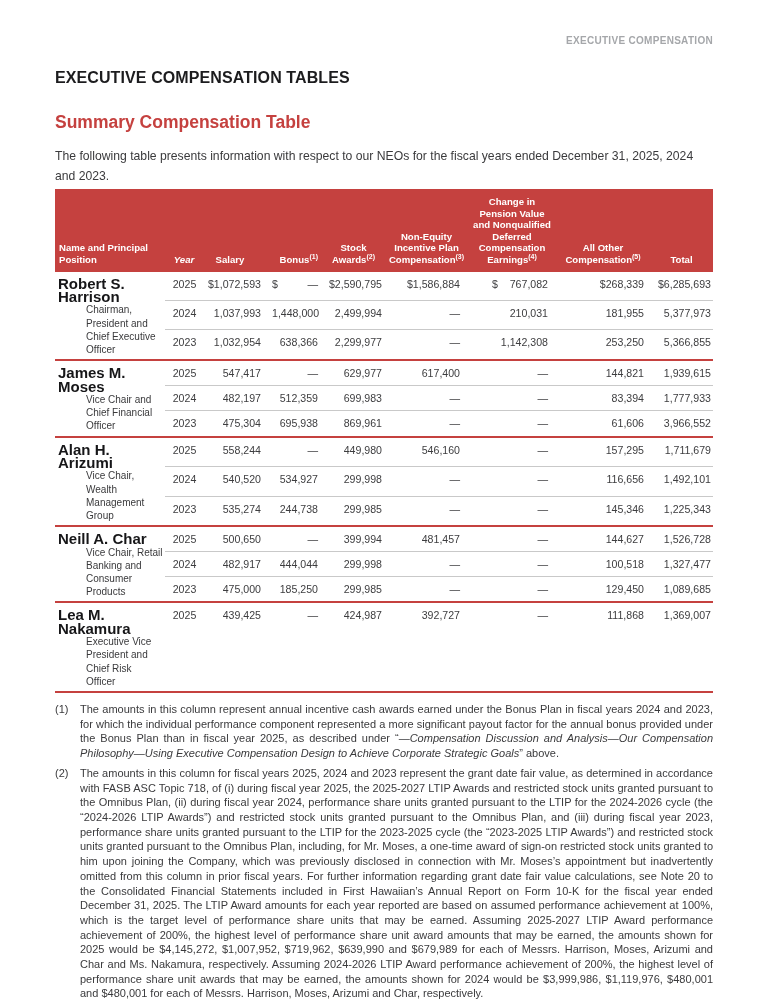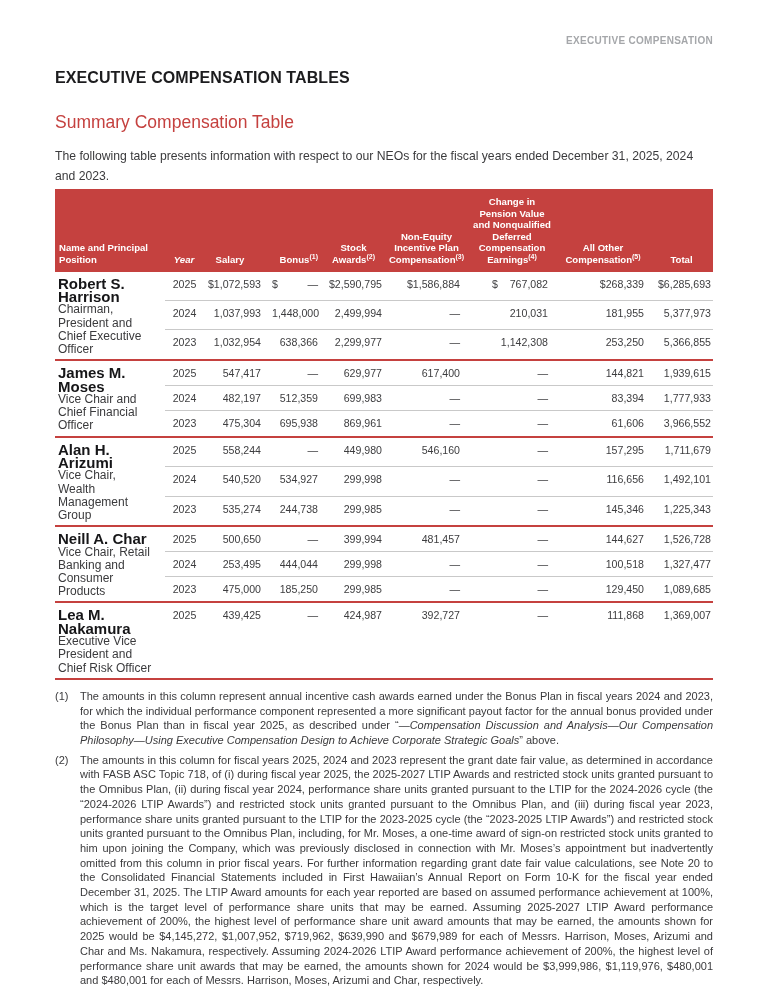--- a/index.html
+++ b/index.html
@@ -26,21 +26,21 @@
     letter-spacing:.3px;
     color:var(--head-gray);
   }
   h1.doc-title{
     margin-top:23px;
     font-size:16px;font-weight:700;color:#1c1c1e;
     letter-spacing:.1px;
   }
   h2.section-title{
     margin-top:25px;
-    font-size:17.5px;font-weight:400;color:var(--red);
+    font-size:17.5px;font-weight:700;color:var(--red);
   }
   p.intro{
     margin-top:13px;
     width:648px;
     font-size:12.2px;line-height:20px;color:#3a3a3c;
   }
   
   table.comp{
     margin-top:3px;
     width:658px;
@@ -67,21 +67,21 @@
   th.h-total{text-align:center;}
   tbody td{
     font-size:10.6px;line-height:14px;
     color:#3d3d3f;
     vertical-align:top;
     padding:5px 2px 3px;
     white-space:nowrap;
   }
   td.name-cell{padding-left:3px;white-space:normal;}
   .neo-name{font-weight:700;color:#161618;font-size:15px;line-height:13.4px;}
-  .neo-pos{font-size:12px;line-height:13.2px;color:#3a3a3c;margin-left:0;}
+  .neo-pos{font-size:10px;line-height:13.2px;color:#3a3a3c;margin-left:28px;}
   td.year{text-align:center;padding-left:6px;}
   td.num{text-align:right;}
   td.salary{padding-right:3px;}
   td.bonus{padding-right:4px;padding-left:8px;}
   td.stock{padding-right:3px;}
   td.nie{padding-right:8px;}
   td.pension{padding-right:8px;padding-left:24px;}
   td.other{padding-right:6px;}
   td.total{padding-right:2px;}
   td.split .cellflex{display:flex;justify-content:space-between;}
@@ -374,21 +374,21 @@
               <span class="cellflex">
                 <span></span>
                 <span>—</span>
               </span>
             </td>
           <td class="num other">144,627</td>
           <td class="num total">1,526,728</td>
         </tr>
         <tr class="mid">
           <td class="year">2024</td>
-          <td class="num salary">253,495</td>
+          <td class="num salary">482,917</td>
           <td class="num bonus split">
               <span class="cellflex">
                 <span></span>
                 <span>444,044</span>
               </span>
             </td>
           <td class="num stock">299,998</td>
           <td class="num nie">—</td>
           <td class="num pension split">
               <span class="cellflex">

